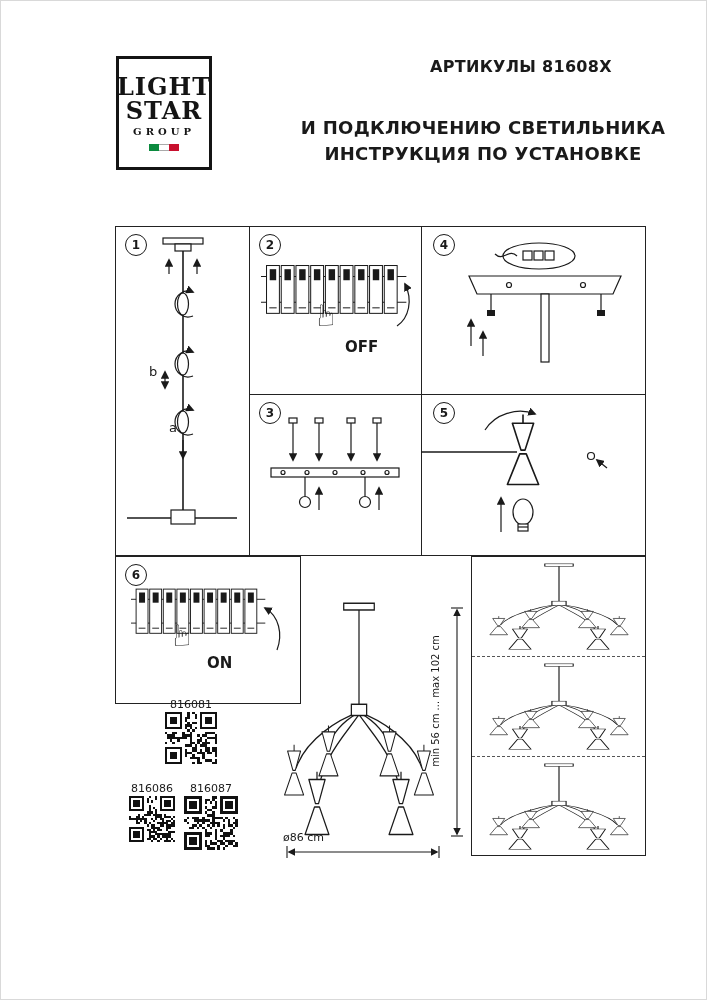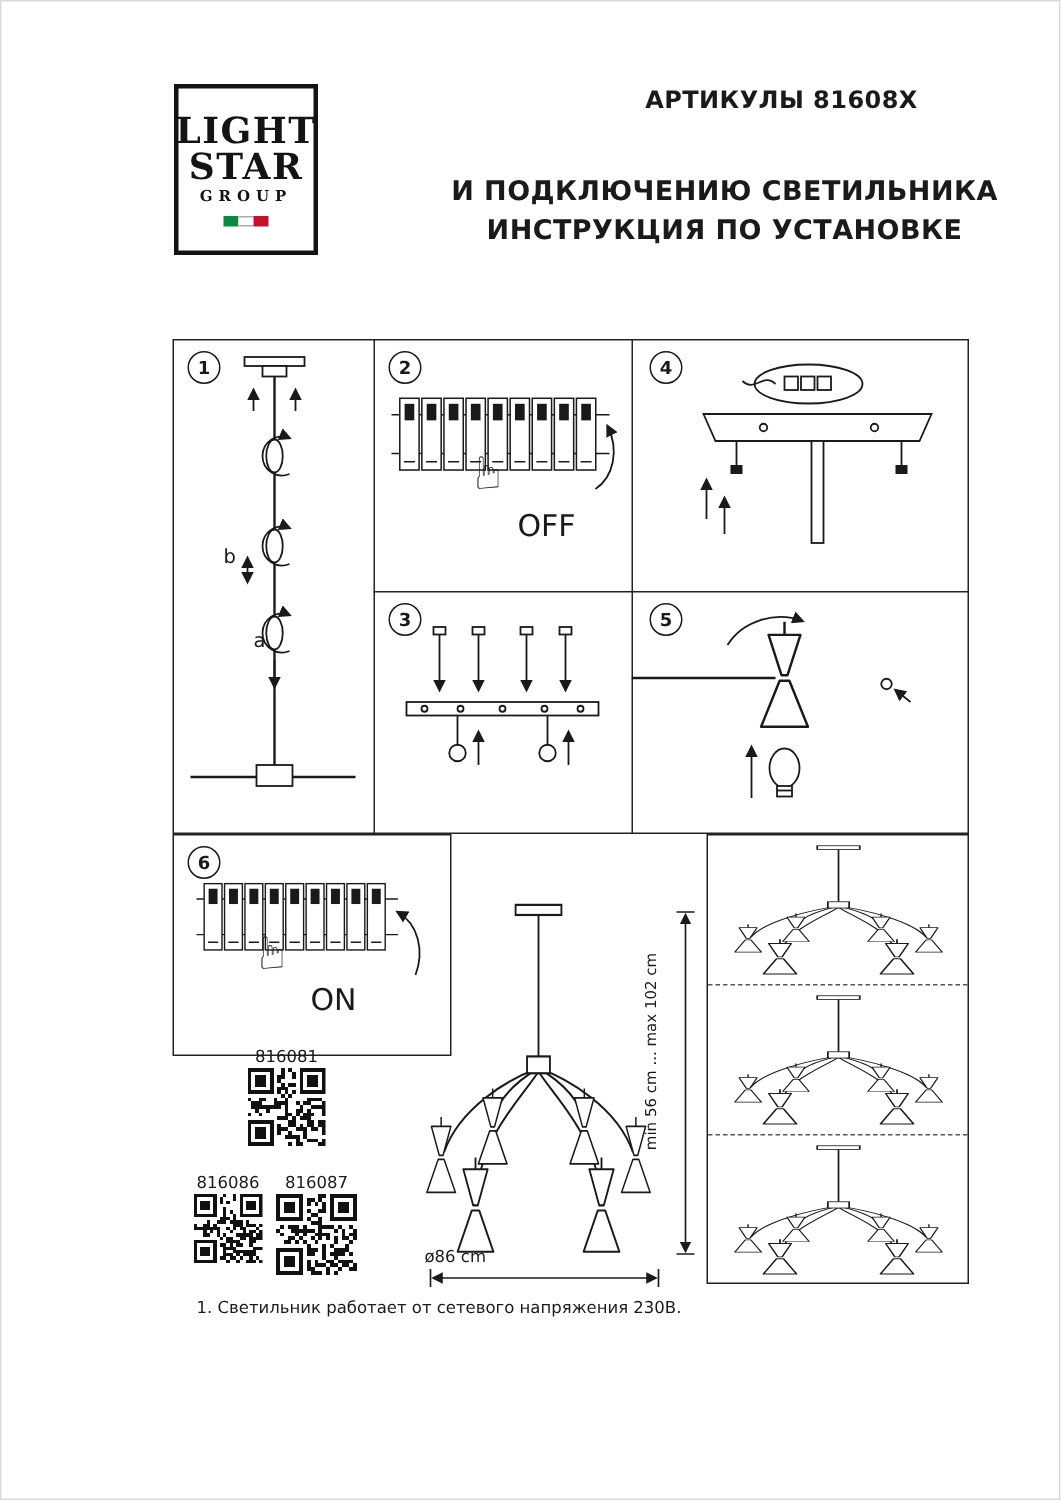--- a/index.html
+++ b/index.html
@@ -25,21 +25,21 @@
 
   
   .grid { left:114px; top:225px; width:531px; height:330px; border:1px solid #222; }
   .vl { top:225px; height:330px; width:0; border-left:1px solid #222; }
   .hl { left:248px; top:393px; width:397px; height:0; border-top:1px solid #222; }
 
   .panel { position:absolute; }
   .panel svg { position:absolute; left:0; top:0; }
   .num { position:absolute; width:22px; height:22px; border:1.3px solid #1a1a1a; border-radius:50%;
          display:flex; align-items:center; justify-content:center; font-size:12px; font-weight:bold; background:#fff; }
-  .steplabel { position:absolute; font-weight:normal; font-size:20px; }
+  .steplabel { position:absolute; font-weight:bold; font-size:15px; }
   .small-label { position:absolute; font-size:13px; }
   .hand { position:absolute; font-size:30px; line-height:1; transform:rotate(-90deg); color:#1a1a1a; }
 
   
   .box6 { left:114px; top:555px; width:186px; height:148px; border:1px solid #222; }
 
   
   .rightbox { left:470px; top:555px; width:175px; height:300px; border:1px solid #222; }
   .dash { left:471px; width:173px; height:0; border-top:1px dashed #555; }
 
@@ -704,15 +704,14 @@
   <svg class="abs" style="left:480px;top:562px" width="156" height="88" viewBox="12 0 176 212" preserveAspectRatio="none">
       <use href="#chand"></use>
     </svg>
   <svg class="abs" style="left:480px;top:662px" width="156" height="88" viewBox="12 0 176 212" preserveAspectRatio="none">
       <use href="#chand"></use>
     </svg>
   <svg class="abs" style="left:480px;top:762px" width="156" height="88" viewBox="12 0 176 212" preserveAspectRatio="none">
       <use href="#chand"></use>
     </svg>
 
-  <div class="note abs" style="top:864px">1. Светильник работает от сетевого напряжения 230В.</div>
 
 </div>
 
 </body></html>

